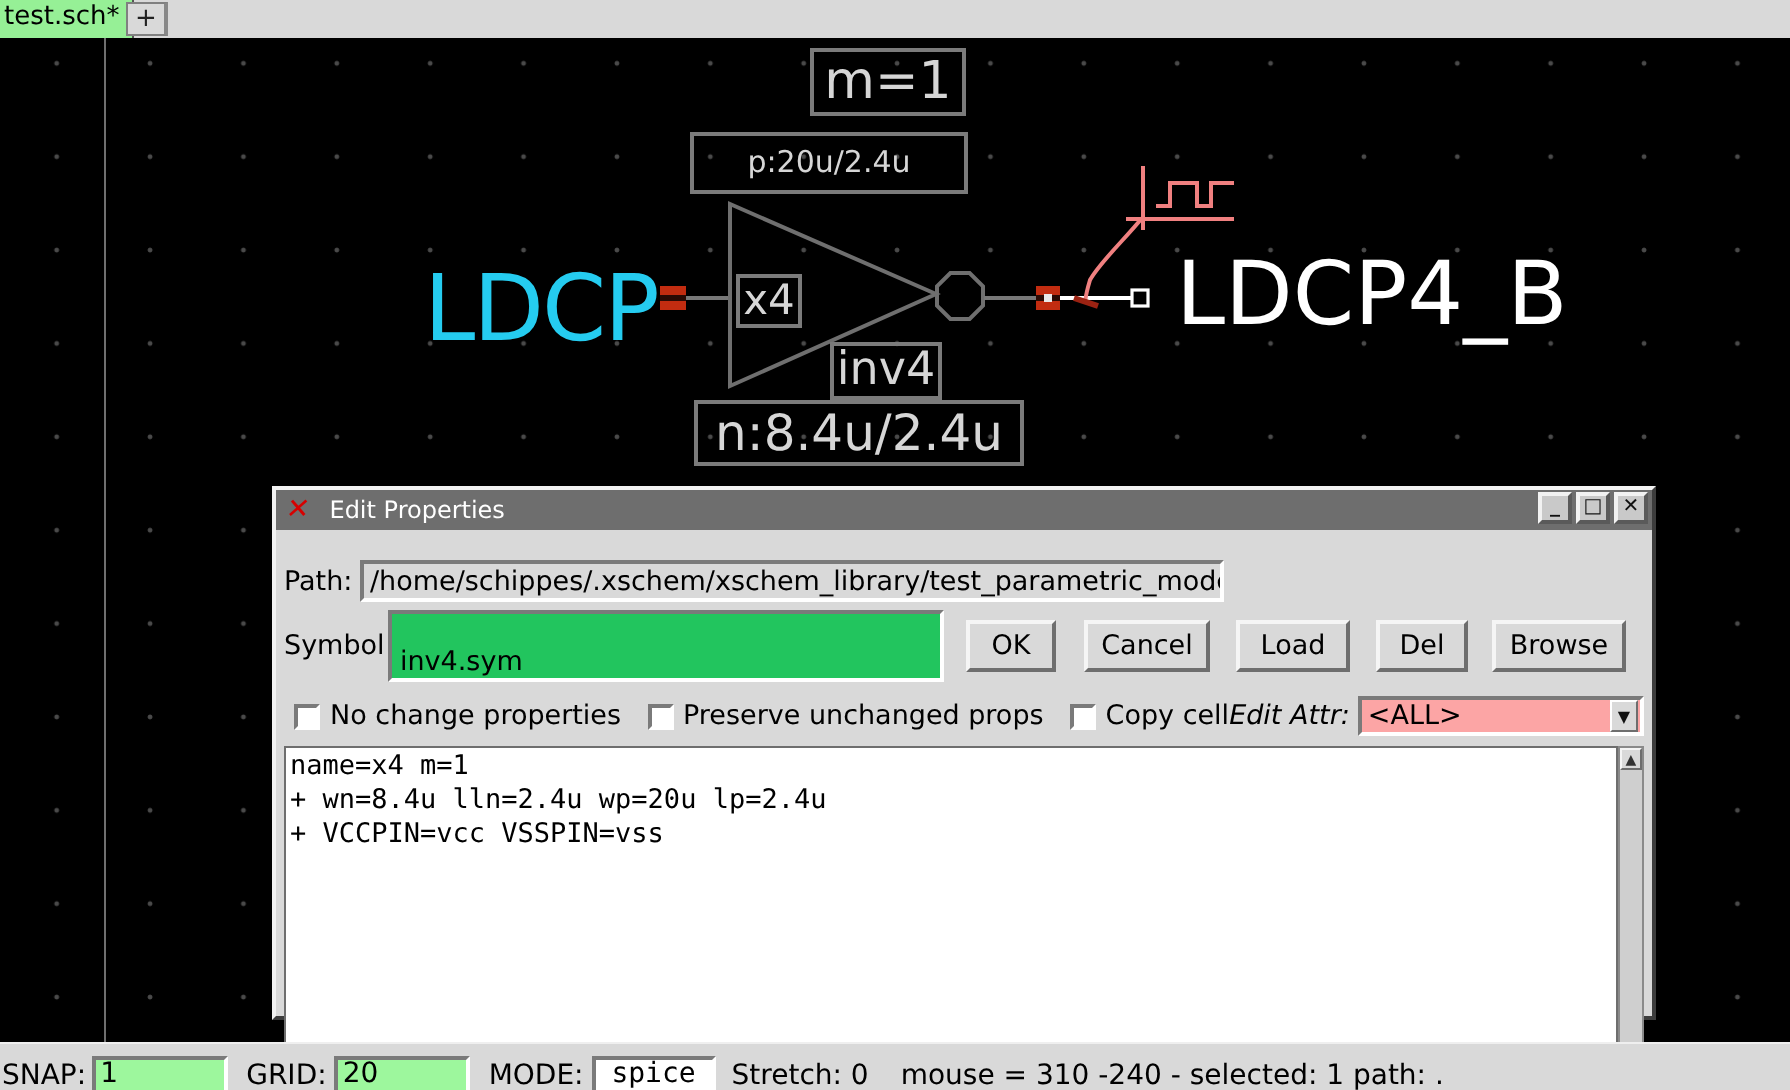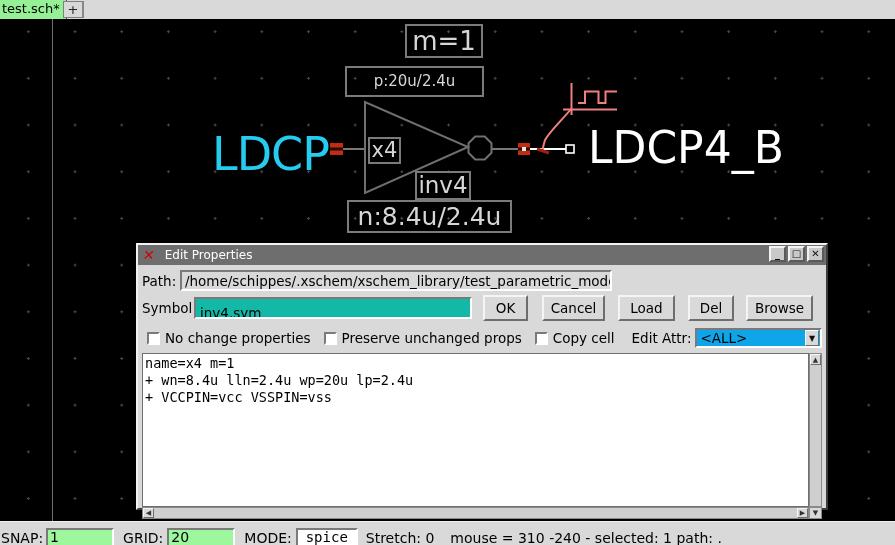--- a/index.html
+++ b/index.html
@@ -33,26 +33,26 @@
   .titletext { color:#fff; font-size:12px; }
   .winbtns { position:absolute; right:2px; top:1px; display:flex; gap:2px; }
   .winbtn { width:17px; height:16px; background:#c9c9c9; border:2px solid;
             border-color:#f2f2f2 #5a5a5a #5a5a5a #f2f2f2; font-size:10px; font-weight:bold;
             color:#111; text-align:center; line-height:12px; }
   .dlgbody { padding:3px 4px 0 4px; }
   .row { display:flex; align-items:center; }
   .lbl { font-size:13.5px; color:#000; }
   .sunken { border:2px solid; border-color:#7a7a7a #ffffff #ffffff #7a7a7a; }
   .entry-gray { background:#d9d9d9; height:21px; font-size:13.5px; padding:1px 3px; white-space:nowrap; overflow:hidden; }
-  .entry-white { background:#14b8a6; height:22px; font-size:13.5px; padding:6px 4px; white-space:nowrap; overflow:hidden; }
+  .entry-white { background:#22c55e; height:22px; font-size:13.5px; padding:16px 4px; white-space:nowrap; overflow:hidden; }
   .btn { height:26px; background:#d9d9d9; border:2px solid; border-color:#f5f5f5 #6e6e6e #6e6e6e #f5f5f5;
          font-size:13.5px; color:#000; display:flex; align-items:center; justify-content:center; }
   .cb { width:13px; height:13px; background:#fff; border:2px solid;
         border-color:#7a7a7a #ffffff #ffffff #7a7a7a; margin-right:5px; flex:none; }
-  .combo { height:20px; background:#0ea5e9; display:flex; align-items:center; }
+  .combo { height:20px; background:#fca5a5; display:flex; align-items:center; }
   .combo .val { flex:1; font-size:13.5px; padding-left:3px; }
   .combo-arrow { width:14px; height:16px; background:#d9d9d9; border:1px solid;
                  border-color:#fff #6e6e6e #6e6e6e #fff; font-size:8px; line-height:15px;
                  text-align:center; color:#111; margin-right:1px; }
   .textwrap { position:relative; margin-top:5px; height:166px; }
   .textarea { position:absolute; left:0; top:0; right:13px; bottom:12px; background:#fff;
               border:1px solid #6e6e6e; overflow:hidden; }
   .textarea pre { font-family:"DejaVu Sans Mono","Liberation Mono",monospace; font-size:13.5px;
                   line-height:17px; color:#000; padding:1px 2px; }
   .vscroll { position:absolute; right:0; top:0; bottom:12px; width:13px; background:#cfcfcf;
@@ -141,21 +141,21 @@
     <span class="titletext">Edit Properties</span>
     <div class="winbtns">
       <div class="winbtn">_</div>
       <div class="winbtn">□</div>
       <div class="winbtn">✕</div>
     </div>
   </div>
 
   <div class="dlgbody">
 
-    <div class="row" style="margin-top:2px;">
+    <div class="row" style="margin-top:12px;">
       <span class="lbl" style="width:38px;">Path:</span>
       <div class="sunken entry-gray" style="width:432px;">/home/schippes/.xschem/xschem_library/test_parametric_model</div>
     </div>
 
     <div class="row" style="margin-top:4px;">
       <span class="lbl" style="width:52px;">Symbol</span>
       <div class="sunken entry-white" style="width:278px;">inv4.sym</div>
       <div class="btn" style="width:45px; margin-left:11px;">OK</div>
       <div class="btn" style="width:63px; margin-left:14px;">Cancel</div>
       <div class="btn" style="width:57px; margin-left:13px;">Load</div>
@@ -163,21 +163,21 @@
       <div class="btn" style="width:67px; margin-left:12px;">Browse</div>
     </div>
 
     <div class="row" style="margin-top:7px;">
       <div class="cb" style="margin-left:5px;"></div>
       <span class="lbl">No change properties</span>
       <div class="cb" style="margin-left:13px;"></div>
       <span class="lbl">Preserve unchanged props</span>
       <div class="cb" style="margin-left:13px;"></div>
       <span class="lbl">Copy cell</span>
-      <span class="lbl" style="margin-left:17px;">Edit Attr:</span>
+      <span class="lbl" style="font-style:italic;">Edit Attr:</span>
       <div class="sunken combo" style="flex:1; margin-left:4px;">
         <span class="val">&lt;ALL&gt;</span>
         <span class="combo-arrow">▼</span>
       </div>
     </div>
 
     <div class="textwrap">
       <div class="textarea">
         <pre>name=x4 m=1
 + wn=8.4u lln=2.4u wp=20u lp=2.4u

